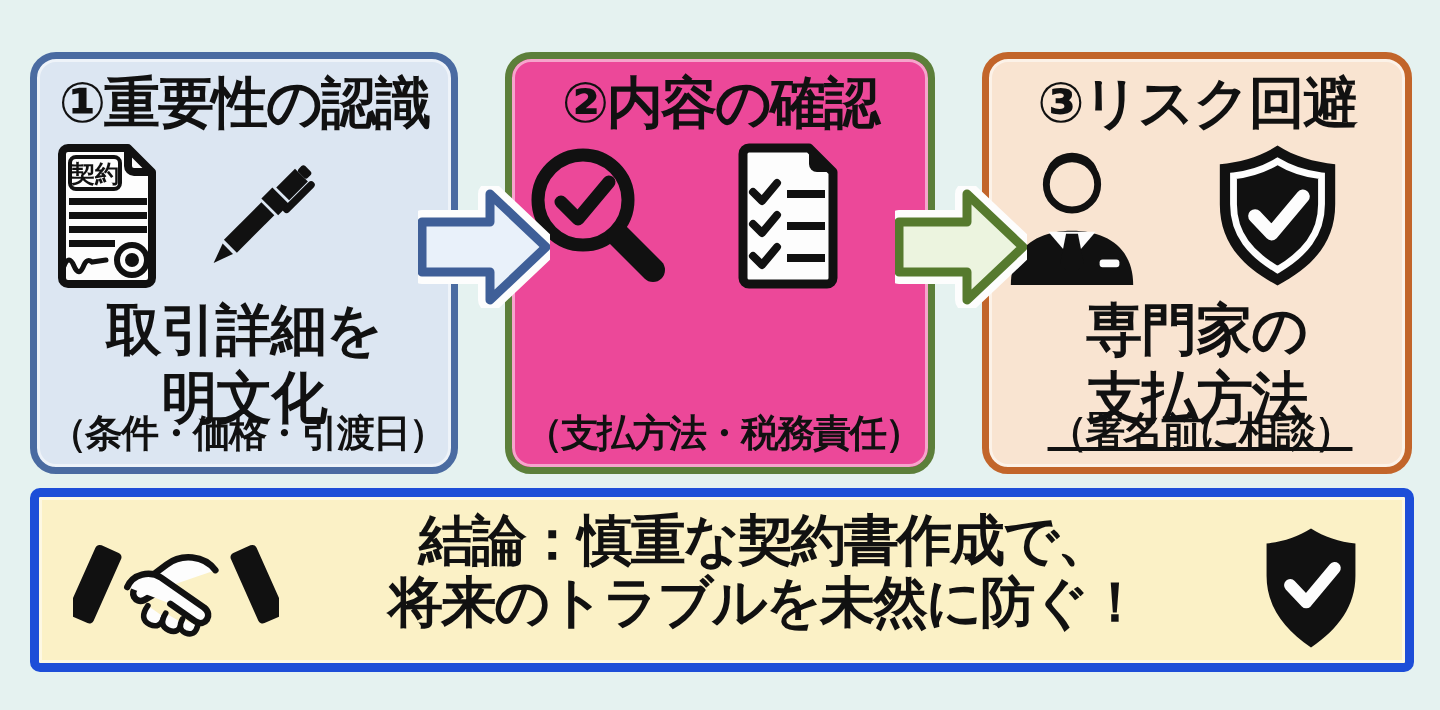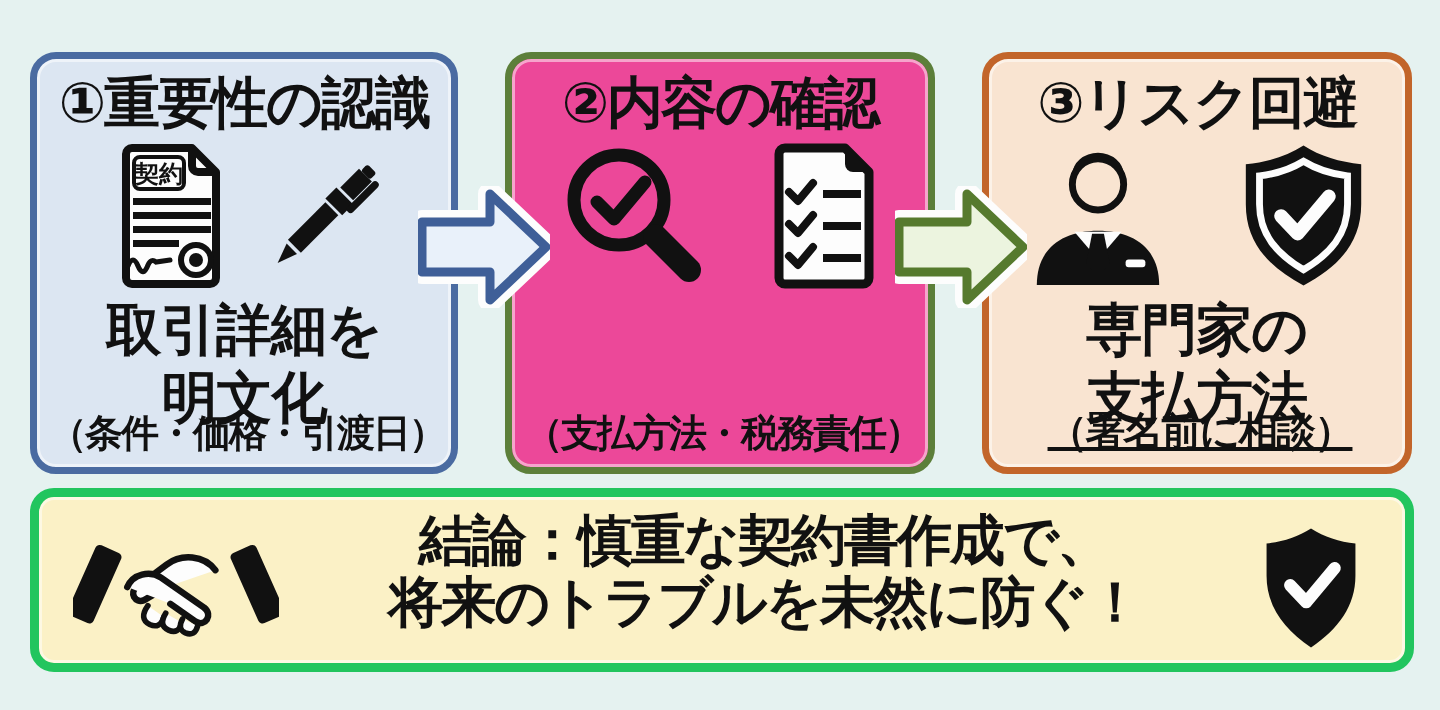--- a/index.html
+++ b/index.html
@@ -17,37 +17,37 @@
   }
   #step1{left:30px;width:428px;background:#dce6f2;border-color:#4a6ba1;}
   #step2{left:505px;width:430px;background:#ec4899;border-color:#5c7f3a;}
   #step3{left:982px;width:430px;background:#f9e4d1;border-color:#c2652a;}
   .step-title{
     margin-top:12px;font-size:56px;font-weight:bold;letter-spacing:-2px;
     white-space:nowrap;line-height:1.15;
   }
   .icon-row{
     height:152px;margin-top:4px;display:flex;align-items:center;
-    justify-content:center;gap:42px;
+    justify-content:flex-start;gap:42px;padding-left:9px;
   }
   .step-main{
     margin-top:10px;font-size:56px;font-weight:bold;line-height:1.03;
     letter-spacing:-1px;white-space:nowrap;
   }
   .step-note{
     position:absolute;bottom:8px;left:0;right:0;
     font-size:38px;font-weight:bold;letter-spacing:-2px;white-space:nowrap;padding-left:6px;
   }
   #step3 .step-note{font-size:40px;text-decoration:underline;}
   .flow-arrow{position:absolute;top:186px;width:132px;height:122px;z-index:5;}
   #arrow1{left:418px;}
   #arrow2{left:895px;}
   .banner{
     position:absolute;left:30px;top:488px;width:1384px;height:184px;
-    box-sizing:border-box;border:9px solid #22c55e;border-radius:24px;
+    box-sizing:border-box;border:9px solid #1d4ed8;border-radius:10px;
     background:#fbf1c6;box-shadow:inset 0 0 0 3px rgba(255,255,255,.5);
   }
   .banner-text{
     position:absolute;left:255px;right:170px;top:12px;text-align:center;
     font-size:55px;font-weight:bold;line-height:1.13;letter-spacing:-2px;
     white-space:nowrap;
   }
   .banner-icon-left{position:absolute;left:34px;top:28px;width:206px;height:124px;}
   .banner-icon-right{position:absolute;right:42px;top:24px;width:104px;height:134px;}
   svg{display:block;width:100%;height:100%;}

